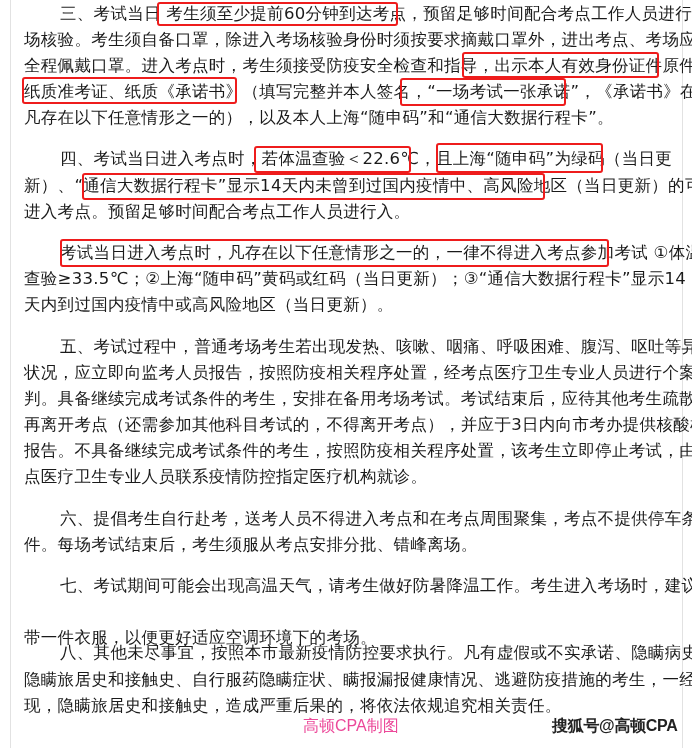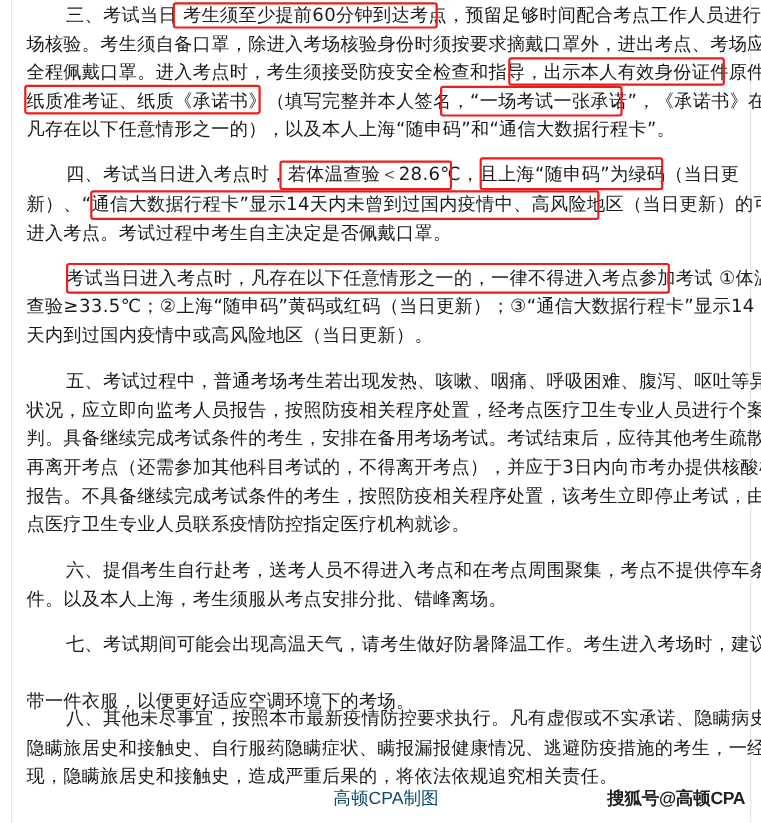--- a/index.html
+++ b/index.html
@@ -14,56 +14,56 @@
   .line {
     position: absolute; left: 24px; width: 644px;
     font-size: 16.5px; line-height: 26px; color: #1a1a1a; white-space: nowrap;
     letter-spacing: 0.3px;
   }
   .indent { left: 60px; width: 608px; }
   .hl {
     position: absolute; border: 2.5px solid #ee1c1c; border-radius: 3px; box-sizing: border-box;
   }
   .footer-red {
-    position: absolute; left: 303px; top: 716px; font-size: 16px; color: #0c4a6e;
+    position: absolute; left: 303px; top: 716px; font-size: 16px; color: #ec4899;
     font-family: "Liberation Sans", sans-serif;
   }
   .footer-wm {
     position: absolute; left: 552px; top: 716px; font-size: 16px; color: #222;
     font-family: "Liberation Sans", sans-serif; font-weight: bold; letter-spacing: -0.3px;
   }
 </style>
 </head>
 <body>
 
 <div class="page"></div>
 
 <div class="line indent" style="top:1px">三、考试当日 考生须至少提前60分钟到达考点，预留足够时间配合考点工作人员进行入</div>
 <div class="line" style="top:27px">场核验。考生须自备口罩，除进入考场核验身份时须按要求摘戴口罩外，进出考点、考场应当</div>
 <div class="line" style="top:53px">全程佩戴口罩。进入考点时，考生须接受防疫安全检查和指导，出示本人有效身份证件原件、</div>
 <div class="line" style="top:79px">纸质准考证、纸质《承诺书》（填写完整并本人签名，“一场考试一张承诺”，《承诺书》在</div>
 <div class="line" style="top:105px">凡存在以下任意情形之一的），以及本人上海“随申码”和“通信大数据行程卡”。</div>
 
-<div class="line indent" style="top:146px">四、考试当日进入考点时，若体温查验＜28.6℃，且上海“随申码”为绿码（当日更</div>
+<div class="line indent" style="top:146px">四、考试当日进入考点时，若体温查验＜22.6℃，且上海“随申码”为绿码（当日更</div>
 <div class="line" style="top:173px">新）、“通信大数据行程卡”显示14天内未曾到过国内疫情中、高风险地区（当日更新）的可</div>
-<div class="line" style="top:199px">进入考点。考试过程中考生自主决定是否佩戴口罩。</div>
+<div class="line" style="top:199px">进入考点。预留足够时间配合考点工作人员进行入。</div>
 
 <div class="line indent" style="top:240px">考试当日进入考点时，凡存在以下任意情形之一的，一律不得进入考点参加考试 ①体温</div>
 <div class="line" style="top:266px">查验≥33.5℃；②上海“随申码”黄码或红码（当日更新）；③“通信大数据行程卡”显示14</div>
 <div class="line" style="top:292px">天内到过国内疫情中或高风险地区（当日更新）。</div>
 
 <div class="line indent" style="top:334px">五、考试过程中，普通考场考生若出现发热、咳嗽、咽痛、呼吸困难、腹泻、呕吐等异常</div>
 <div class="line" style="top:360px">状况，应立即向监考人员报告，按照防疫相关程序处置，经考点医疗卫生专业人员进行个案研</div>
 <div class="line" style="top:386px">判。具备继续完成考试条件的考生，安排在备用考场考试。考试结束后，应待其他考生疏散后</div>
 <div class="line" style="top:412px">再离开考点（还需参加其他科目考试的，不得离开考点），并应于3日内向市考办提供核酸检测</div>
 <div class="line" style="top:438px">报告。不具备继续完成考试条件的考生，按照防疫相关程序处置，该考生立即停止考试，由考</div>
 <div class="line" style="top:464px">点医疗卫生专业人员联系疫情防控指定医疗机构就诊。</div>
 
 <div class="line indent" style="top:506px">六、提倡考生自行赴考，送考人员不得进入考点和在考点周围聚集，考点不提供停车条</div>
-<div class="line" style="top:532px">件。以及本人上海，考生须服从考点安排分批、错峰离场。</div>
+<div class="line" style="top:532px">件。每场考试结束后，考生须服从考点安排分批、错峰离场。</div>
 
 <div class="line indent" style="top:573px">七、考试期间可能会出现高温天气，请考生做好防暑降温工作。考生进入考场时，建议多</div>
 <div class="line" style="top:625px">带一件衣服，以便更好适应空调环境下的考场。</div>
 
 <div class="line indent" style="top:640px">八、其他未尽事宜，按照本市最新疫情防控要求执行。凡有虚假或不实承诺、隐瞒病史、</div>
 <div class="line" style="top:667px">隐瞒旅居史和接触史、自行服药隐瞒症状、瞒报漏报健康情况、逃避防疫措施的考生，一经发</div>
 <div class="line" style="top:693px">现，隐瞒旅居史和接触史，造成严重后果的，将依法依规追究相关责任。</div>
 
 <div class="hl" style="left:157px; top:2px; width:241px; height:24px"></div>
 <div class="hl" style="left:462px; top:52px; width:197px; height:26px"></div>

